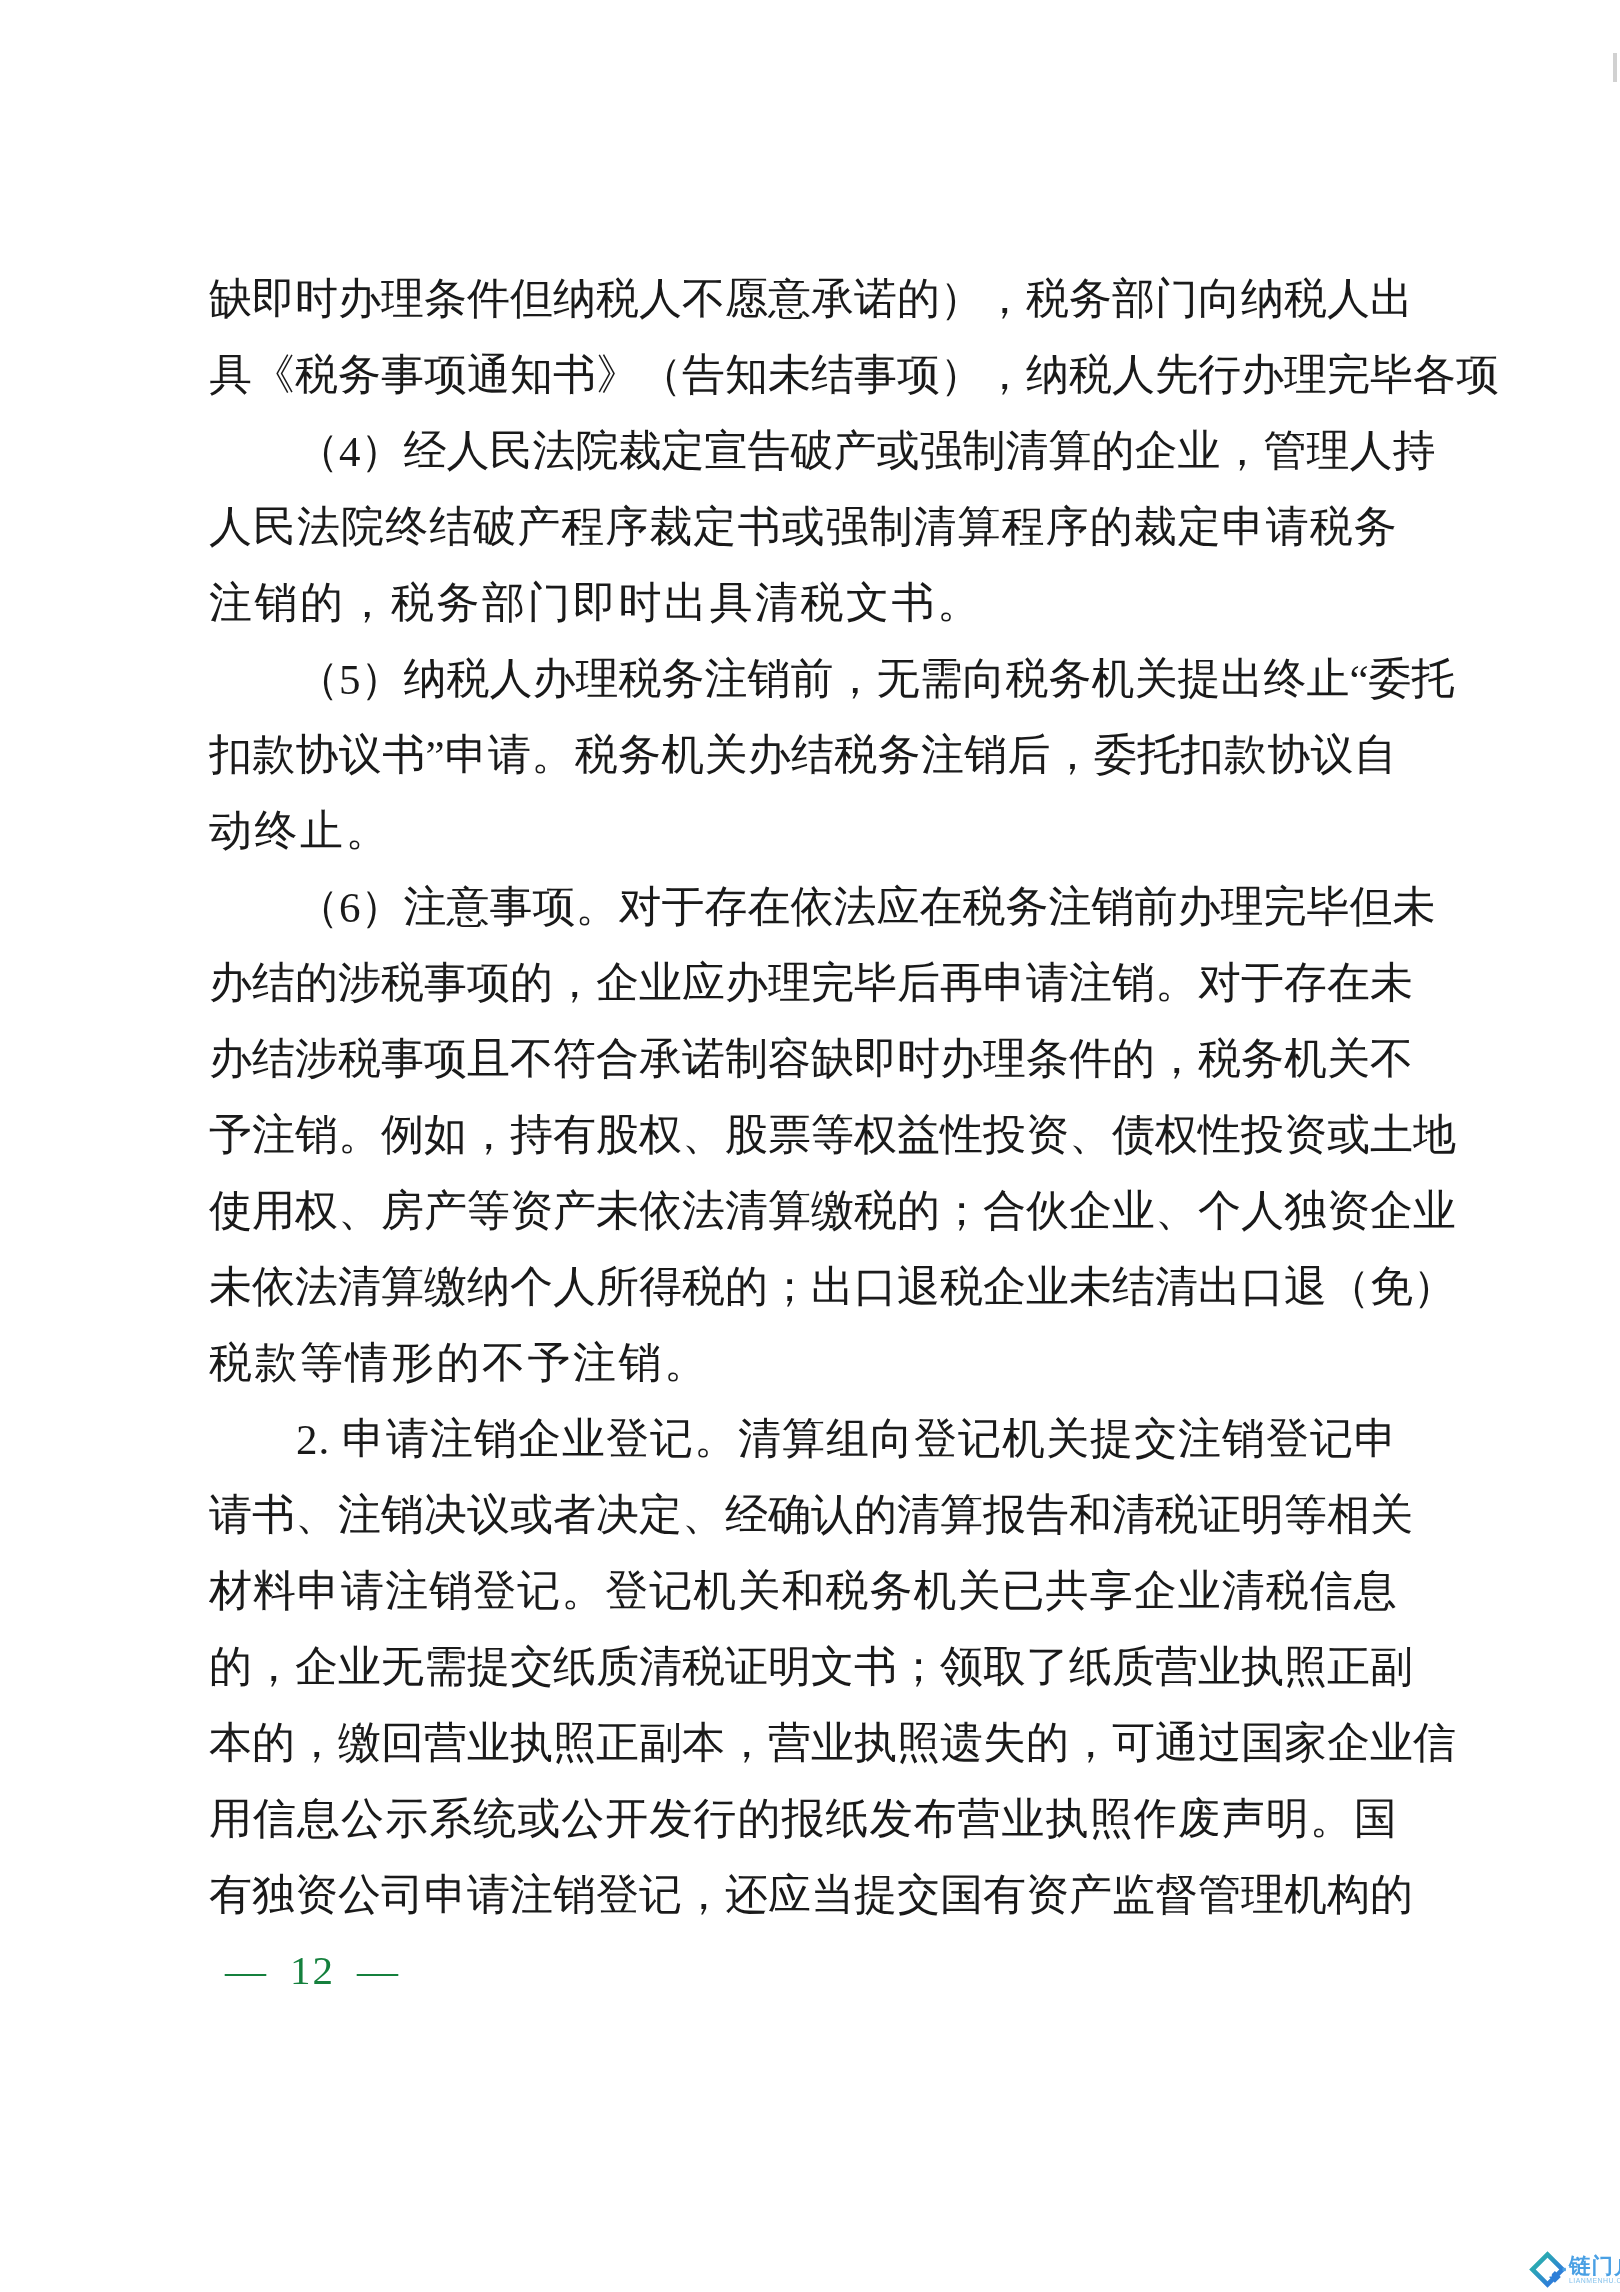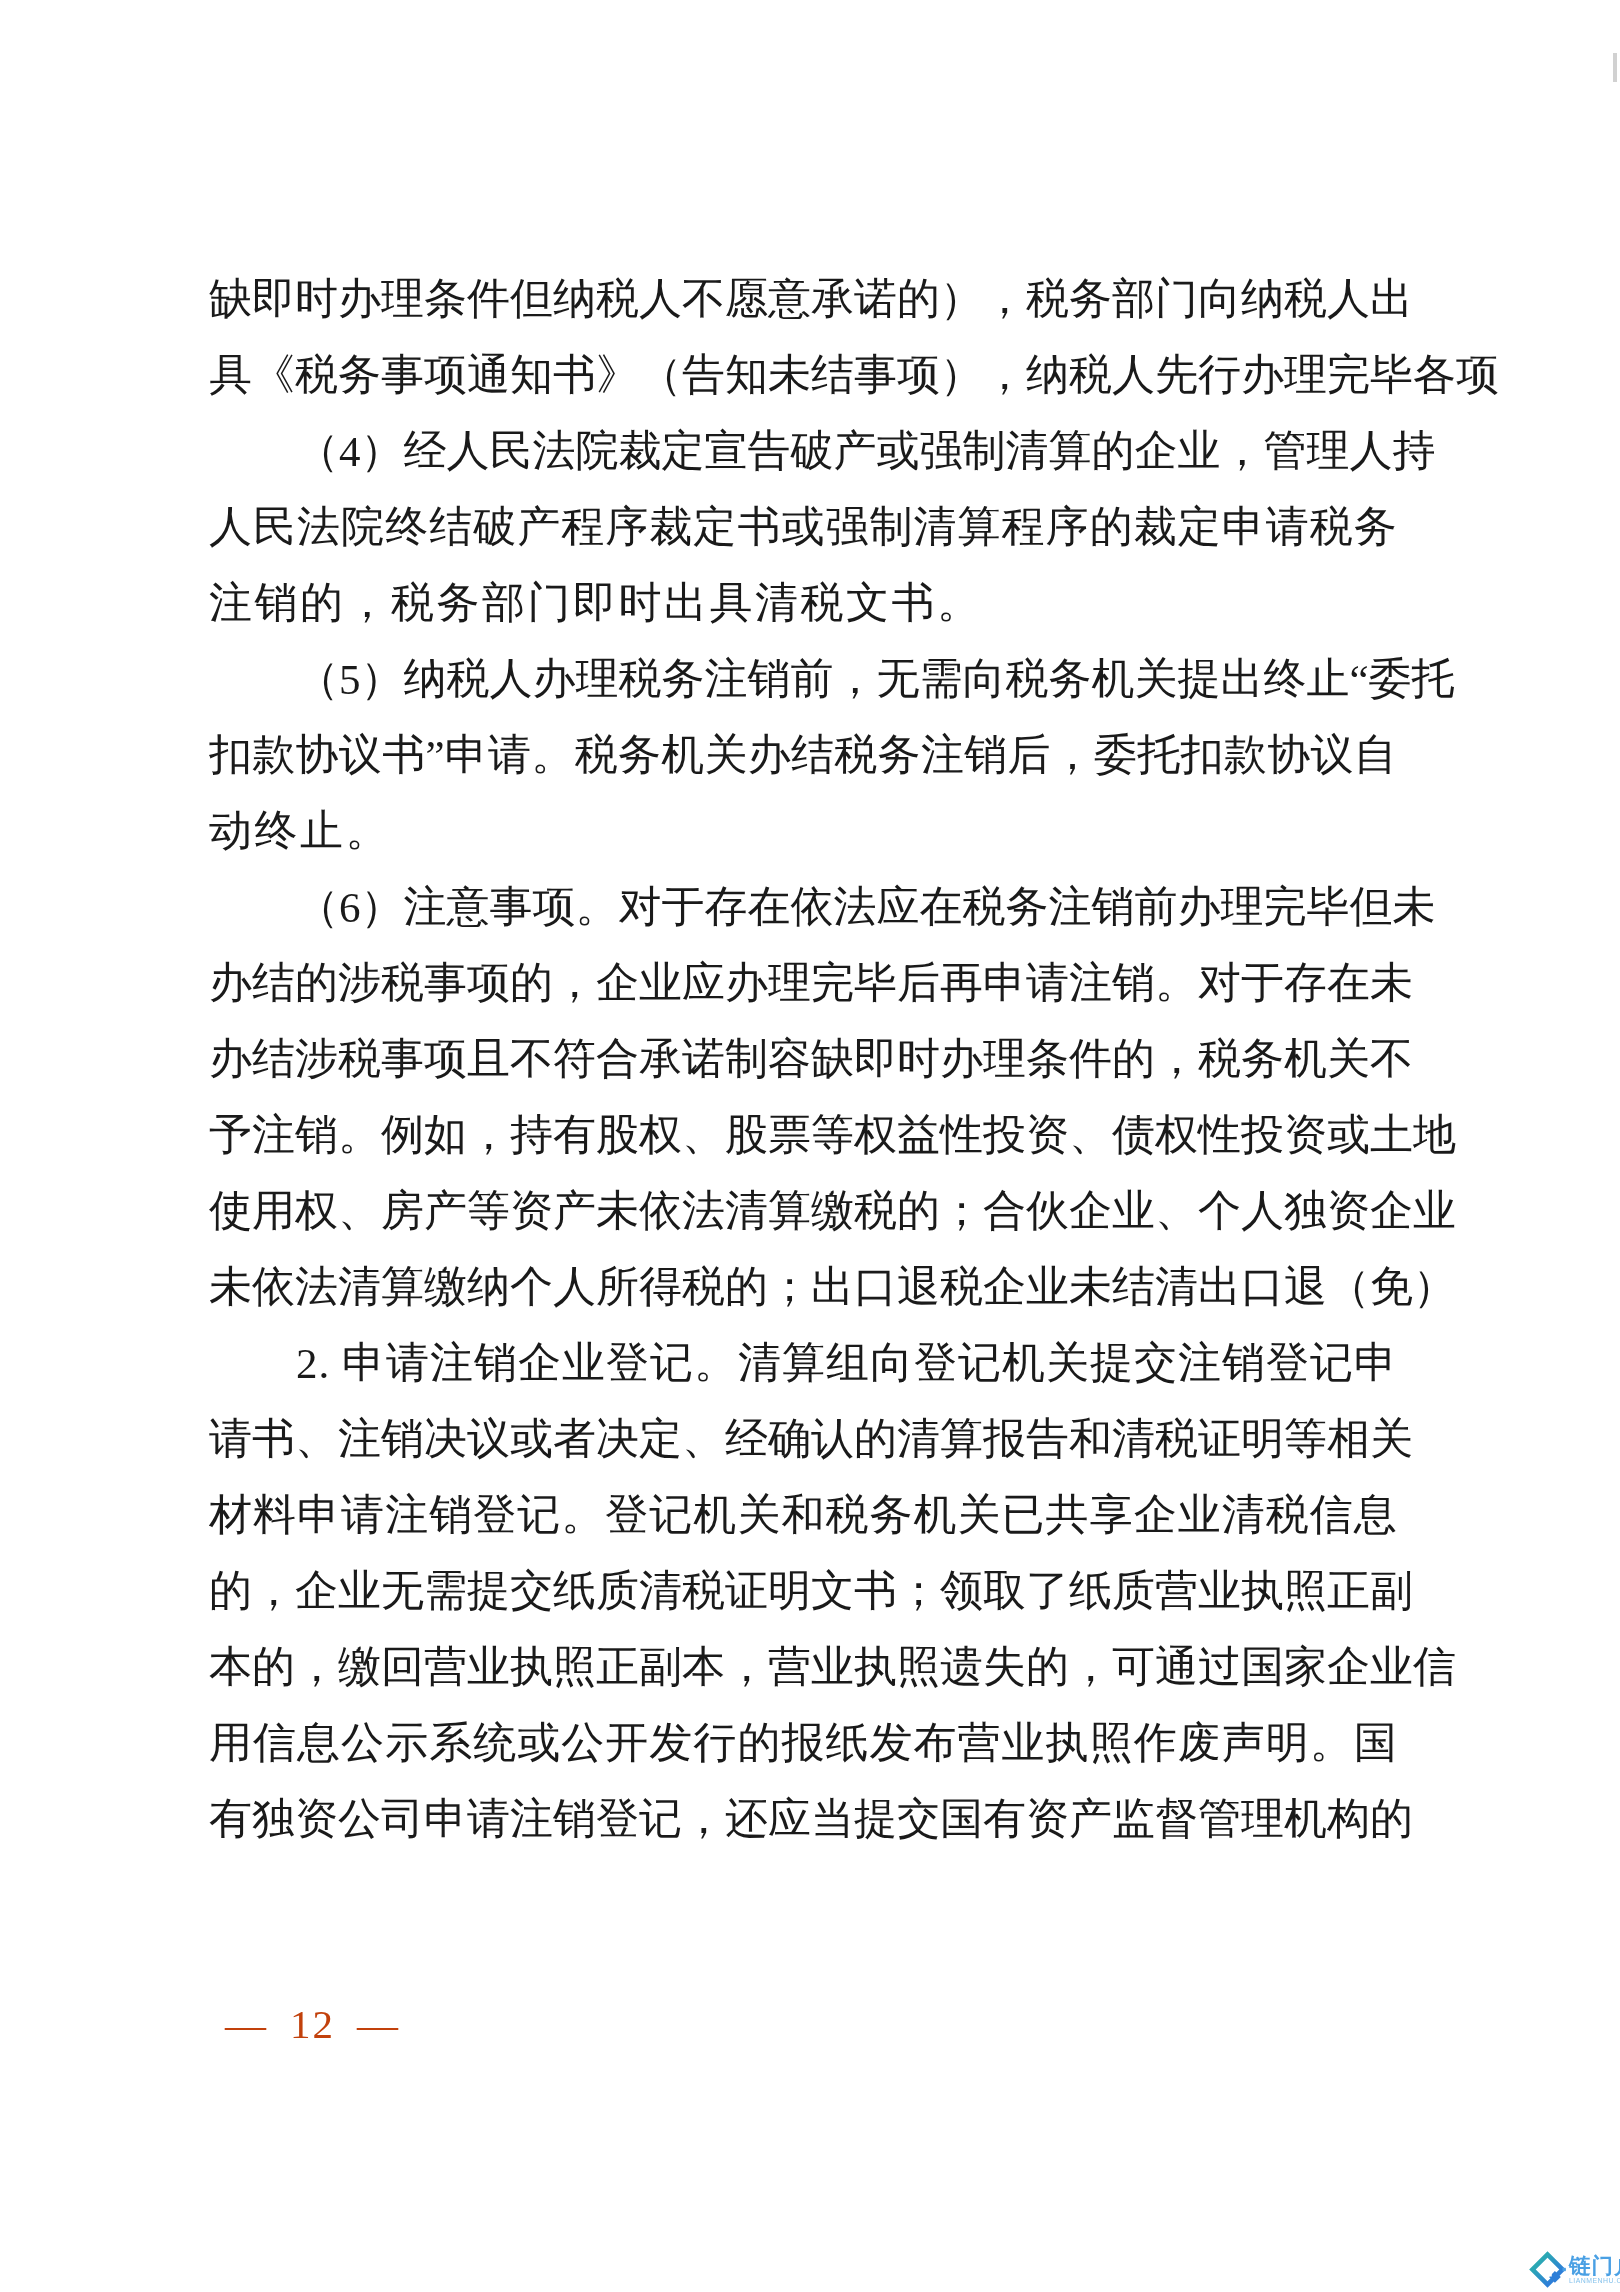--- a/index.html
+++ b/index.html
@@ -37,23 +37,23 @@
     line-height: 76px;
     letter-spacing: 2.5px;
   }
   .line.indent {
     padding-left: 87px;
   }
   
   .page-number {
     position: absolute;
     left: 225px;
-    top: 2000px;
+    top: 1946px;
     font-size: 41px;
-    color: #c2410c;
+    color: #15803d;
     letter-spacing: 2px;
     word-spacing: 9.8px;
   }
   
   .speck {
     position: absolute;
     left: 1613px;
     top: 53px;
     width: 3.9px;
     height: 29px;
@@ -110,20 +110,21 @@
       <div class="line plain">注销的，税务部门即时出具清税文书。</div>
       <div class="line justify indent"><span>（</span><span>5</span><span>）</span><span>纳</span><span>税</span><span>人</span><span>办</span><span>理</span><span>税</span><span>务</span><span>注</span><span>销</span><span>前</span><span>，</span><span>无</span><span>需</span><span>向</span><span>税</span><span>务</span><span>机</span><span>关</span><span>提</span><span>出</span><span>终</span><span>止</span><span>“</span><span>委</span><span>托</span></div>
       <div class="line justify"><span>扣</span><span>款</span><span>协</span><span>议</span><span>书</span><span>”</span><span>申</span><span>请</span><span>。</span><span>税</span><span>务</span><span>机</span><span>关</span><span>办</span><span>结</span><span>税</span><span>务</span><span>注</span><span>销</span><span>后</span><span>，</span><span>委</span><span>托</span><span>扣</span><span>款</span><span>协</span><span>议</span><span>自</span></div>
       <div class="line plain">动终止。</div>
       <div class="line justify indent"><span>（</span><span>6</span><span>）</span><span>注</span><span>意</span><span>事</span><span>项</span><span>。</span><span>对</span><span>于</span><span>存</span><span>在</span><span>依</span><span>法</span><span>应</span><span>在</span><span>税</span><span>务</span><span>注</span><span>销</span><span>前</span><span>办</span><span>理</span><span>完</span><span>毕</span><span>但</span><span>未</span></div>
       <div class="line justify"><span>办</span><span>结</span><span>的</span><span>涉</span><span>税</span><span>事</span><span>项</span><span>的</span><span>，</span><span>企</span><span>业</span><span>应</span><span>办</span><span>理</span><span>完</span><span>毕</span><span>后</span><span>再</span><span>申</span><span>请</span><span>注</span><span>销</span><span>。</span><span>对</span><span>于</span><span>存</span><span>在</span><span>未</span></div>
       <div class="line justify"><span>办</span><span>结</span><span>涉</span><span>税</span><span>事</span><span>项</span><span>且</span><span>不</span><span>符</span><span>合</span><span>承</span><span>诺</span><span>制</span><span>容</span><span>缺</span><span>即</span><span>时</span><span>办</span><span>理</span><span>条</span><span>件</span><span>的</span><span>，</span><span>税</span><span>务</span><span>机</span><span>关</span><span>不</span></div>
       <div class="line justify"><span>予</span><span>注</span><span>销</span><span>。</span><span>例</span><span>如</span><span>，</span><span>持</span><span>有</span><span>股</span><span>权</span><span>、</span><span>股</span><span>票</span><span>等</span><span>权</span><span>益</span><span>性</span><span>投</span><span>资</span><span>、</span><span>债</span><span>权</span><span>性</span><span>投</span><span>资</span><span>或</span><span>土</span><span>地</span></div>
       <div class="line justify"><span>使</span><span>用</span><span>权</span><span>、</span><span>房</span><span>产</span><span>等</span><span>资</span><span>产</span><span>未</span><span>依</span><span>法</span><span>清</span><span>算</span><span>缴</span><span>税</span><span>的</span><span>；</span><span>合</span><span>伙</span><span>企</span><span>业</span><span>、</span><span>个</span><span>人</span><span>独</span><span>资</span><span>企</span><span>业</span></div>
       <div class="line justify"><span>未</span><span>依</span><span>法</span><span>清</span><span>算</span><span>缴</span><span>纳</span><span>个</span><span>人</span><span>所</span><span>得</span><span>税</span><span>的</span><span>；</span><span>出</span><span>口</span><span>退</span><span>税</span><span>企</span><span>业</span><span>未</span><span>结</span><span>清</span><span>出</span><span>口</span><span>退</span><span>（</span><span>免</span><span>）</span></div>
+      <div class="line plain">税款等情形的不予注销。</div>
       <div class="line justify indent"><span>2</span><span>.</span><span> </span><span>申</span><span>请</span><span>注</span><span>销</span><span>企</span><span>业</span><span>登</span><span>记</span><span>。</span><span>清</span><span>算</span><span>组</span><span>向</span><span>登</span><span>记</span><span>机</span><span>关</span><span>提</span><span>交</span><span>注</span><span>销</span><span>登</span><span>记</span><span>申</span></div>
       <div class="line justify"><span>请</span><span>书</span><span>、</span><span>注</span><span>销</span><span>决</span><span>议</span><span>或</span><span>者</span><span>决</span><span>定</span><span>、</span><span>经</span><span>确</span><span>认</span><span>的</span><span>清</span><span>算</span><span>报</span><span>告</span><span>和</span><span>清</span><span>税</span><span>证</span><span>明</span><span>等</span><span>相</span><span>关</span></div>
       <div class="line justify"><span>材</span><span>料</span><span>申</span><span>请</span><span>注</span><span>销</span><span>登</span><span>记</span><span>。</span><span>登</span><span>记</span><span>机</span><span>关</span><span>和</span><span>税</span><span>务</span><span>机</span><span>关</span><span>已</span><span>共</span><span>享</span><span>企</span><span>业</span><span>清</span><span>税</span><span>信</span><span>息</span></div>
       <div class="line justify"><span>的</span><span>，</span><span>企</span><span>业</span><span>无</span><span>需</span><span>提</span><span>交</span><span>纸</span><span>质</span><span>清</span><span>税</span><span>证</span><span>明</span><span>文</span><span>书</span><span>；</span><span>领</span><span>取</span><span>了</span><span>纸</span><span>质</span><span>营</span><span>业</span><span>执</span><span>照</span><span>正</span><span>副</span></div>
       <div class="line justify"><span>本</span><span>的</span><span>，</span><span>缴</span><span>回</span><span>营</span><span>业</span><span>执</span><span>照</span><span>正</span><span>副</span><span>本</span><span>，</span><span>营</span><span>业</span><span>执</span><span>照</span><span>遗</span><span>失</span><span>的</span><span>，</span><span>可</span><span>通</span><span>过</span><span>国</span><span>家</span><span>企</span><span>业</span><span>信</span></div>
       <div class="line justify"><span>用</span><span>信</span><span>息</span><span>公</span><span>示</span><span>系</span><span>统</span><span>或</span><span>公</span><span>开</span><span>发</span><span>行</span><span>的</span><span>报</span><span>纸</span><span>发</span><span>布</span><span>营</span><span>业</span><span>执</span><span>照</span><span>作</span><span>废</span><span>声</span><span>明</span><span>。</span><span>国</span></div>
       <div class="line justify"><span>有</span><span>独</span><span>资</span><span>公</span><span>司</span><span>申</span><span>请</span><span>注</span><span>销</span><span>登</span><span>记</span><span>，</span><span>还</span><span>应</span><span>当</span><span>提</span><span>交</span><span>国</span><span>有</span><span>资</span><span>产</span><span>监</span><span>督</span><span>管</span><span>理</span><span>机</span><span>构</span><span>的</span></div>
     </div>
 
   <div class="page-number">— 12 —</div>

